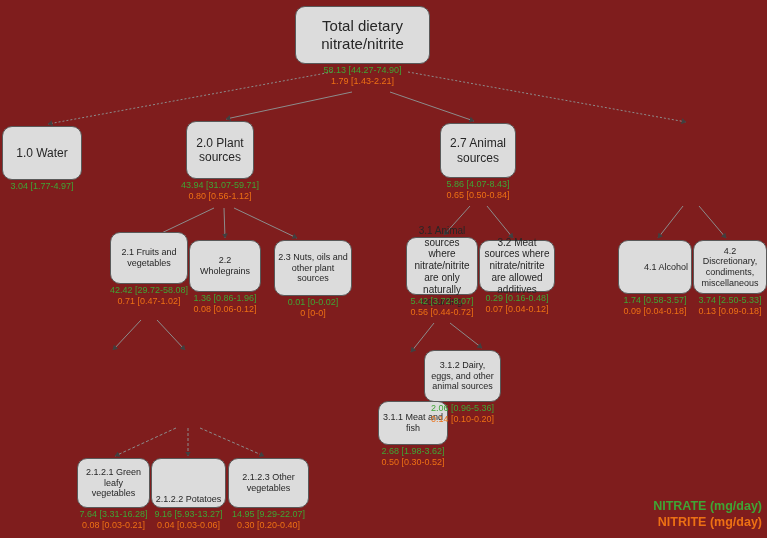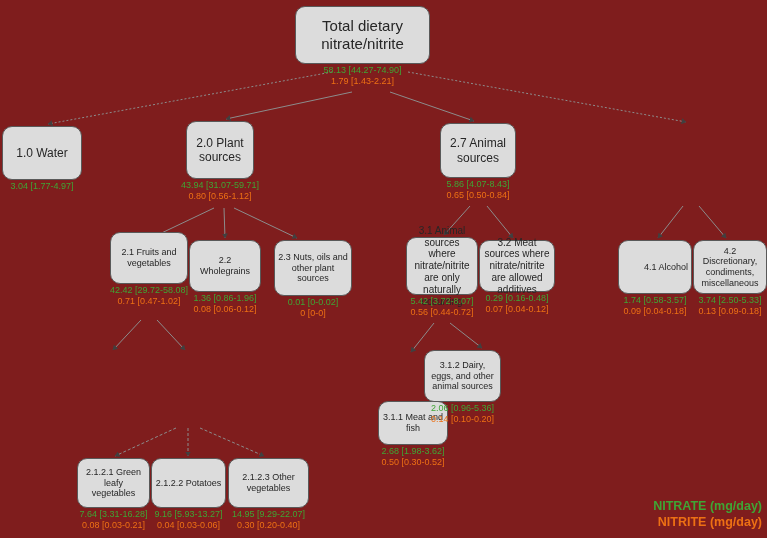--- a/index.html
+++ b/index.html
@@ -179,21 +179,21 @@
   </div>
 
   <div class="node" style="left:77px;top:458px;width:73px;height:50px;justify-content:flex-end;">
     <span class="lbl f-sm">2.1.2.1 Green leafy vegetables</span>
     <div class="vals">
       <div class="nitrate">7.64 [3.31-16.28]</div>
       <div class="nitrite">0.08 [0.03-0.21]</div>
     </div>
   </div>
 
-  <div class="node" style="left:151px;top:458px;width:75px;height:50px;">
+  <div class="node" style="left:151px;top:458px;width:75px;height:50px;align-items:flex-end;">
     <span class="lbl f-sm">2.1.2.2 Potatoes</span>
     <div class="vals">
       <div class="nitrate">9.16 [5.93-13.27]</div>
       <div class="nitrite">0.04 [0.03-0.06]</div>
     </div>
   </div>
 
   <div class="node" style="left:228px;top:458px;width:81px;height:50px;">
     <span class="lbl f-sm">2.1.2.3 Other vegetables</span>
     <div class="vals">

